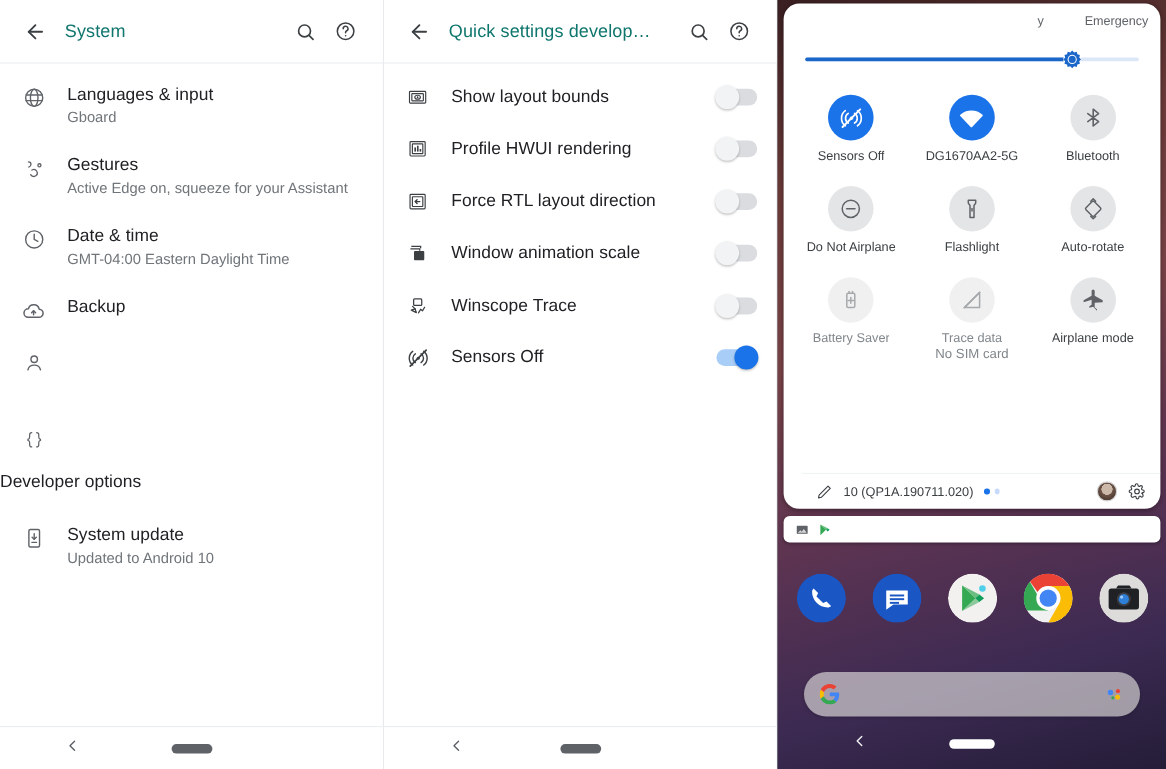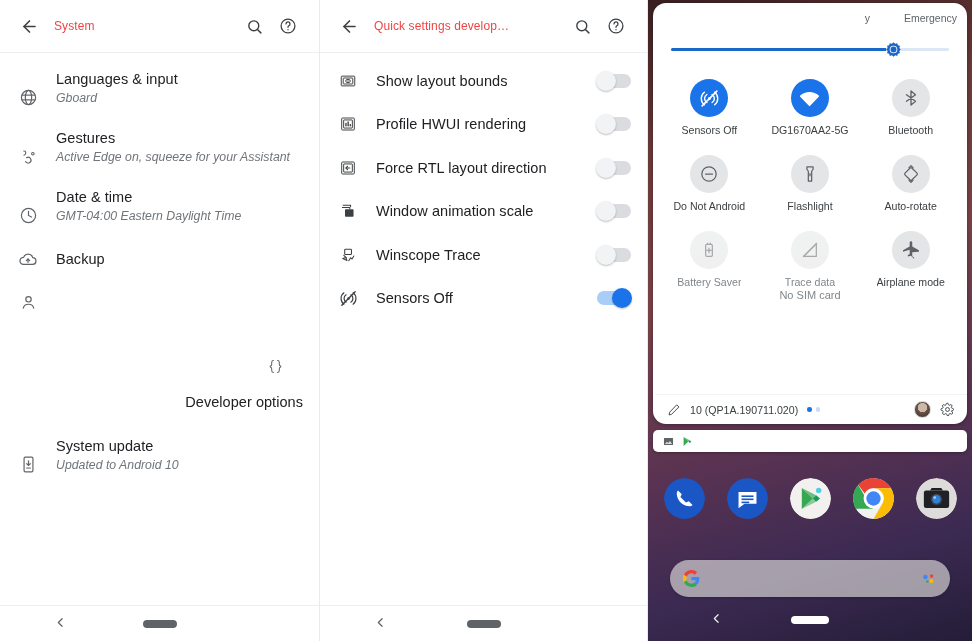--- a/index.html
+++ b/index.html
@@ -19,43 +19,43 @@
 
   
   .appbar {
     height: 52px; display: flex; align-items: center;
     padding: 0 14px; background: #fff;
   }
   .appbar .back { width: 30px; height: 30px; flex: 0 0 30px;
     display: flex; align-items: center; justify-content: center;
     color: #3c4043; cursor: pointer; }
   .appbar .title {
-    flex: 1 1 auto; font-size: 12px; color: #ef4444;
+    flex: 1 1 auto; font-size: 15px; color: #0f766e;
     margin-left: 10px; white-space: nowrap; overflow: hidden;
     letter-spacing: .1px;
   }
   .appbar .act { width: 34px; height: 34px; flex: 0 0 34px;
     display: flex; align-items: center; justify-content: center;
     color: #3c4043; cursor: pointer; }
   .appbar-sep { height: 1px; background: #eceff1; }
 
   
   .list { padding-top: 6px; }
   .row {
-    display: flex; align-items: flex-end;
+    display: flex; align-items: flex-start;
     padding: 11px 16px 11px 0; cursor: pointer;
   }
   .row .ico {
     width: 56px; flex: 0 0 56px; display: flex;
     align-items: center; justify-content: center;
     color: #5f6368; padding-top: 2px;
   }
   .row .txt { flex: 1 1 auto; min-width: 0; }
   .row .t1 { font-size: 14.5px; color: #202124; line-height: 19px; letter-spacing: .05px; }
-  .row .t2 { font-size: 12.3px; color: #70757a; line-height: 17px; margin-top: 1px; font-style: italic; }
+  .row .t2 { font-size: 12.3px; color: #70757a; line-height: 17px; margin-top: 1px; }
   .row.compact { padding-top: 14px; padding-bottom: 14px; flex-direction: column; }
 
   
   .trow {
     display: flex; align-items: center;
     height: 43.5px; padding-right: 16px; cursor: pointer;
   }
   .trow .ico {
     width: 56px; flex: 0 0 56px; display: flex;
     align-items: center; justify-content: center; color: #3c4043;
@@ -107,21 +107,21 @@
   .qs-circ { width: 38px; height: 38px; border-radius: 50%;
     display: flex; align-items: center; justify-content: center; }
   .qs-circ.on  { background: #1a73e8; color: #fff; }
   .qs-circ.off { background: #e4e5e6; color: #5f6368; }
   .qs-lbl { margin-top: 7px; font-size: 10.6px; color: #3c4043;
     text-align: center; line-height: 13px; max-width: 96px;
     white-space: nowrap; overflow: hidden; text-overflow: ellipsis; }
   .qs-lbl.dim { color: #80868b; }
   .qs-sub { font-size: 11px; color: #80868b; line-height: 13px; text-align: center; }
 
-  .qs-foot { position: absolute; bottom: 0; left: 2px; right: 0; height: 30px;
+  .qs-foot { position: absolute; bottom: 0; left: 15px; right: 0; height: 30px;
     display: flex; align-items: center; padding: 0 12px; gap: 9px;
     border-top: 1px solid #f1f3f4; }
   .qs-foot .build { font-size: 10.6px; color: #3c4043; }
   .qs-dots { display: flex; gap: 4px; align-items: center; }
   .qs-dots i { width: 4.5px; height: 4.5px; border-radius: 50%; display: block; }
   .qs-dots i.a { background: #1a73e8; }
   .qs-dots i.b { background: #c6dafc; }
   .qs-spacer { flex: 1 1 auto; }
   .qs-avatar { width: 17px; height: 17px; border-radius: 50%;
     background: radial-gradient(circle at 50% 38%,#cbb8a8 0 38%,#6d5347 40%,#3b2c25 100%);
@@ -477,21 +477,21 @@
             <div class="qs-lbl">Bluetooth</div>
           </div>
 
           <div class="qs-tile">
             <div class="qs-circ off">
               <svg width="20" height="20" viewBox="0 0 24 24" fill="none" stroke="currentColor" stroke-width="1.5" stroke-linecap="round">
                   <circle cx="12" cy="12" r="8.6"></circle>
                   <line x1="7.8" y1="12" x2="16.2" y2="12"></line>
                 </svg>
             </div>
-            <div class="qs-lbl">Do Not Android</div>
+            <div class="qs-lbl">Do Not Airplane</div>
           </div>
 
           <div class="qs-tile">
             <div class="qs-circ off">
               <svg width="20" height="20" viewBox="0 0 24 24" fill="none" stroke="currentColor" stroke-width="1.5" stroke-linejoin="round">
                   <path d="M8.3 3.4h7.4v2.9l-1.7 2.4v11.9H10V8.7L8.3 6.3z"></path>
                   <line x1="12" y1="11.6" x2="12" y2="14.2" stroke-linecap="round"></line>
                 </svg>
             </div>
             <div class="qs-lbl">Flashlight</div>

